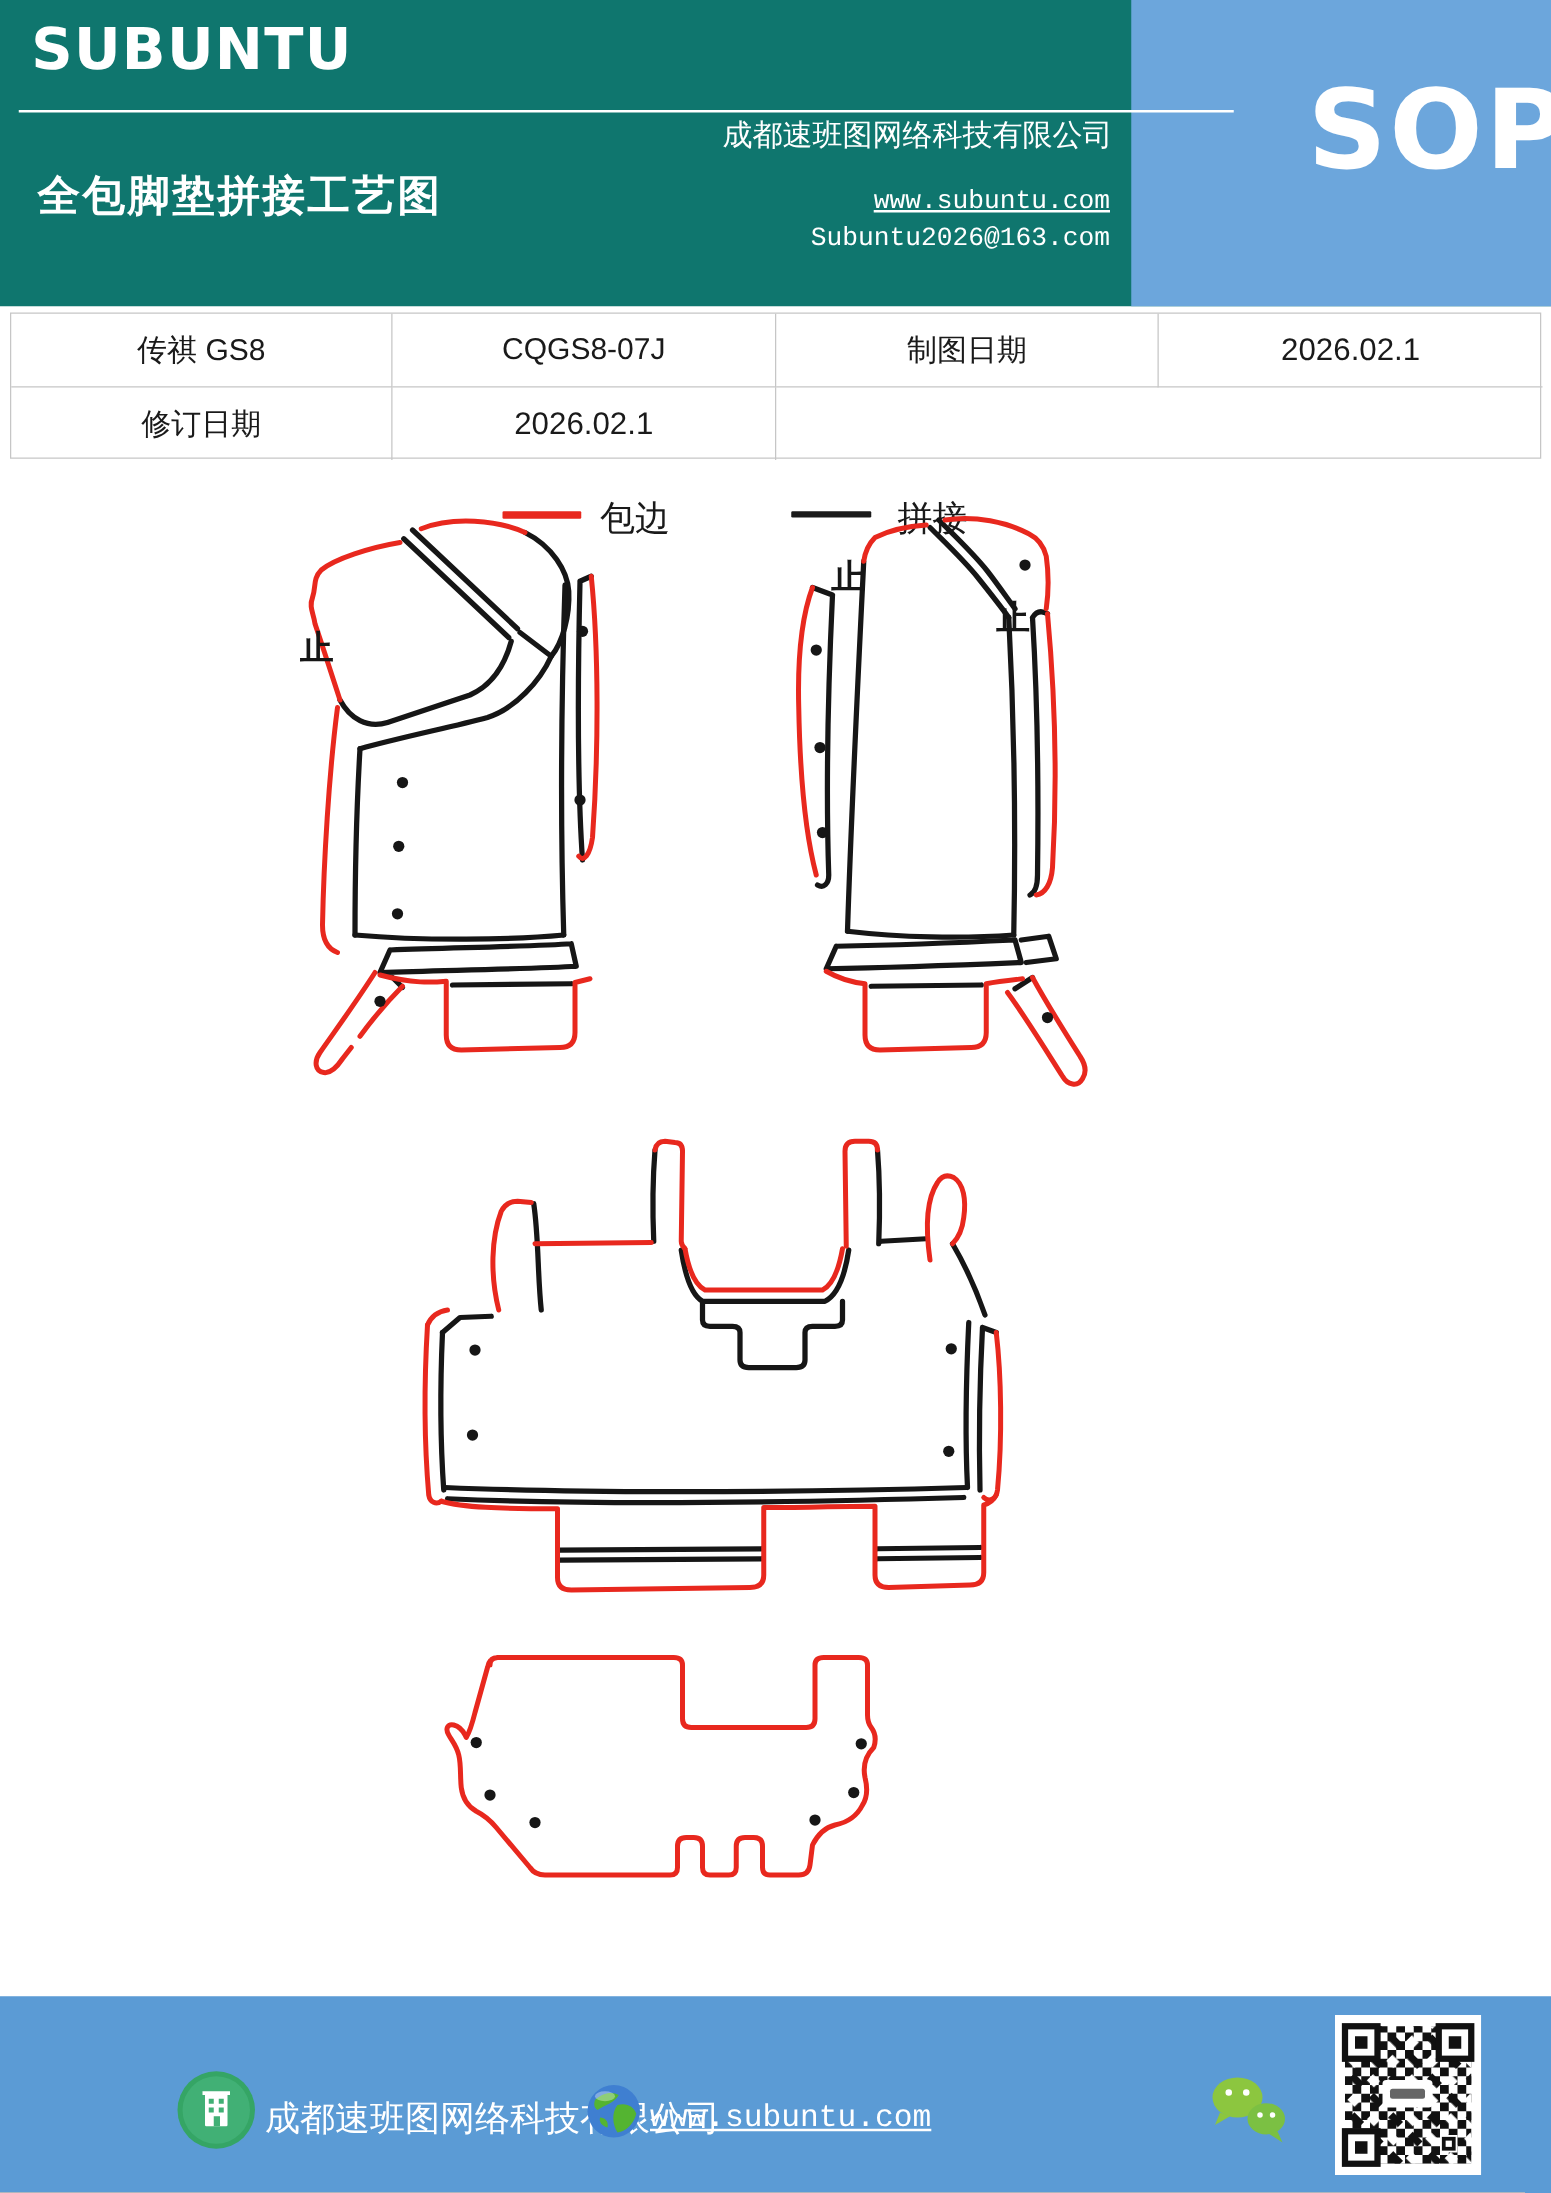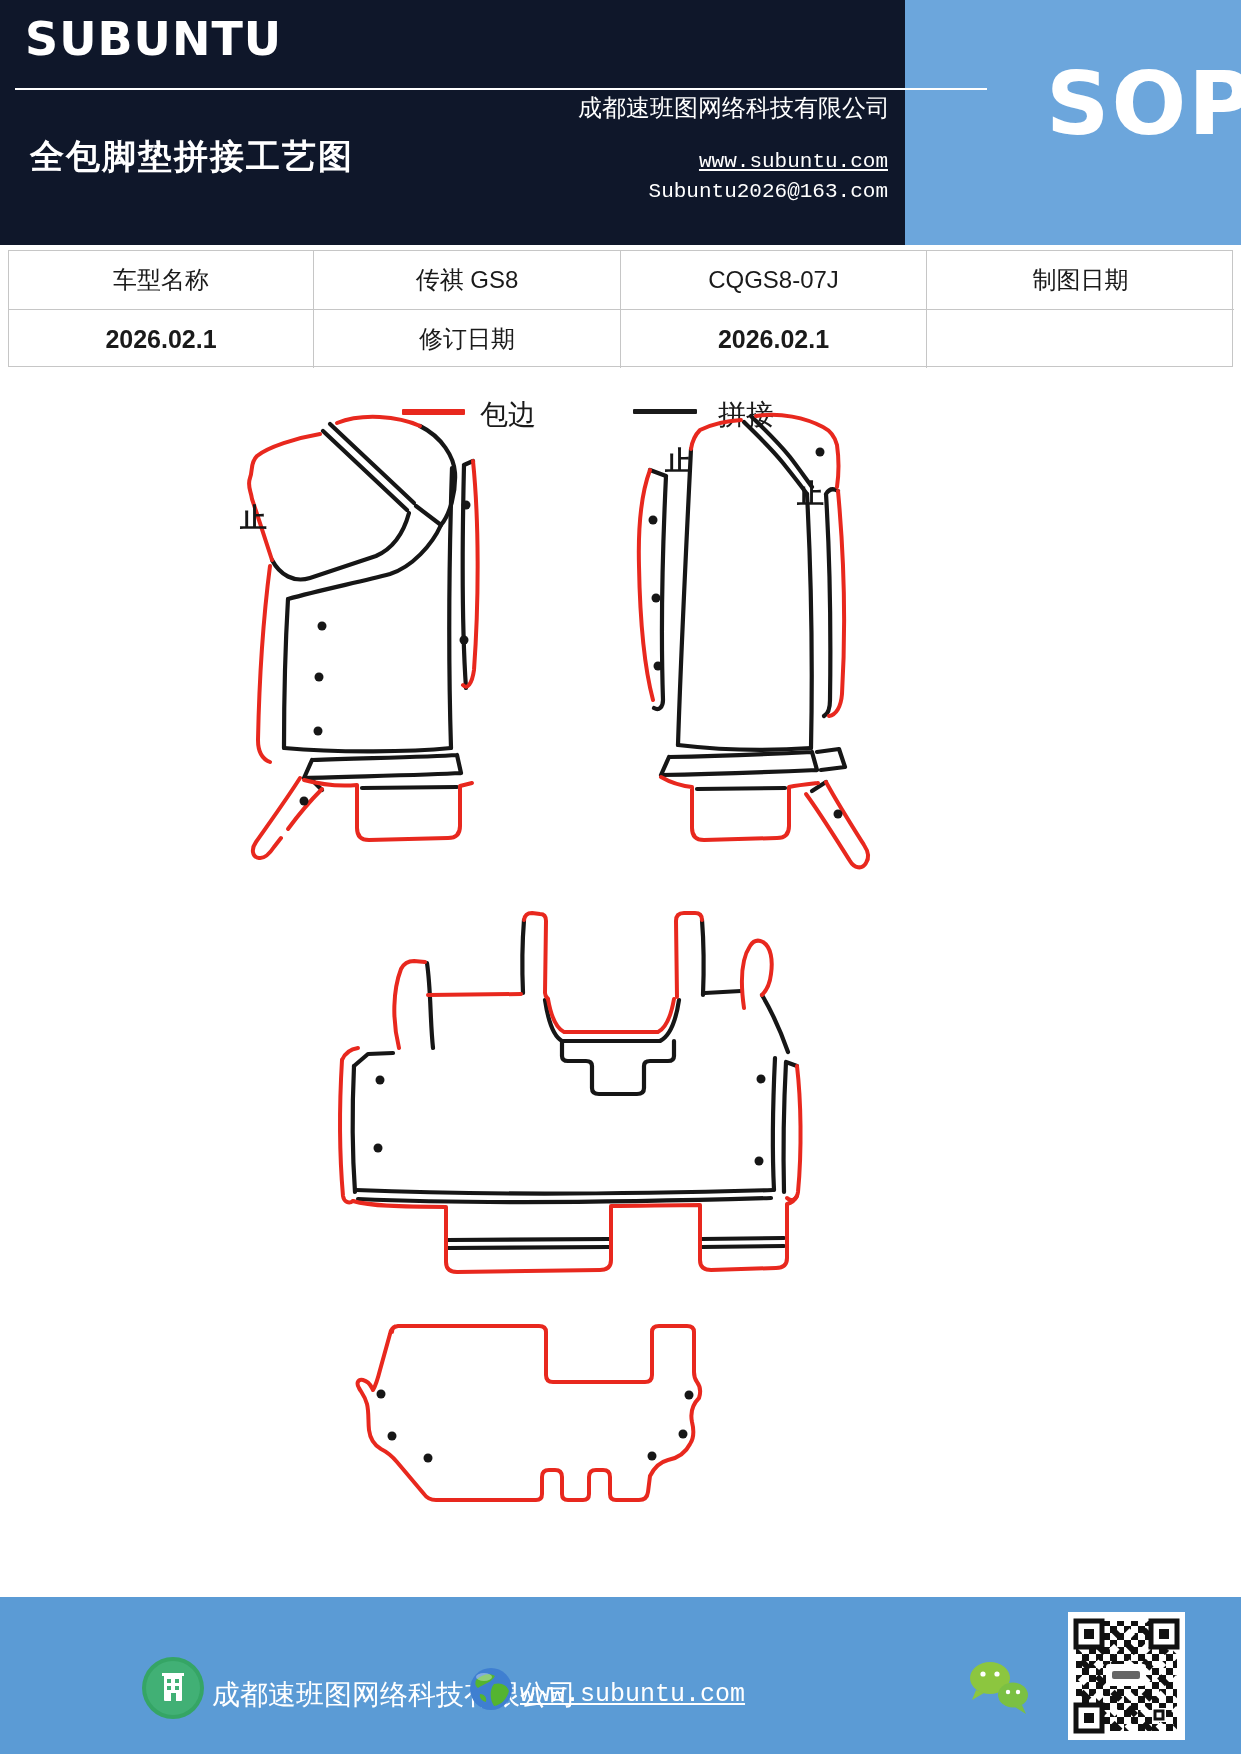--- a/index.html
+++ b/index.html
@@ -1,19 +1,19 @@
 <!DOCTYPE html>
 <html><head>
 <meta charset="utf-8">
 <style>
   html,body{margin:0;padding:0;background:#888;}
   .page{position:relative;width:1241px;height:1754px;margin:0 auto;background:#ffffff;
         font-family:"Liberation Sans",sans-serif;overflow:hidden;}
   
-  .header{position:absolute;top:0;left:0;width:1241px;height:245px;background:#0f172a;}
+  .header{position:absolute;top:0;left:0;width:1241px;height:245px;background:#0f766e;}
   .sop-panel{position:absolute;top:0;left:905px;width:336px;height:245px;background:#6ca6dc;}
   .brand{position:absolute;top:12px;left:25px;font-family:"DejaVu Sans",sans-serif;
          font-weight:900;font-size:46px;color:#fff;letter-spacing:1px;}
   .header-line{position:absolute;top:88px;left:15px;width:972px;height:2px;background:#fff;}
   .doc-title{position:absolute;top:134px;left:30px;font-family:"Liberation Serif",serif;
              font-weight:600;font-size:34px;color:#fff;letter-spacing:2px;}
   .header-company{position:absolute;top:92px;right:351px;font-size:24px;color:#fff;
                   font-family:"Liberation Serif",serif;}
   .header-site{position:absolute;top:150px;right:353px;font-size:21px;color:#fff;
                font-family:"Liberation Mono",monospace;text-decoration:underline;cursor:pointer;}
@@ -23,21 +23,21 @@
        font-weight:800;font-size:88px;color:#fff;letter-spacing:2px;}
   
   .info-table{position:absolute;top:250px;left:8px;width:1225px;height:117px;
               display:grid;grid-template-columns:305px 307px 306px 307px;
               grid-template-rows:59px 58px;border:1px solid #c6c6c6;box-sizing:border-box;}
   .info-table .cell{border-right:1px solid #c6c6c6;border-bottom:1px solid #c6c6c6;
               display:flex;align-items:center;justify-content:center;
               font-size:24px;color:#1a1a1a;}
   .info-table .cell:nth-child(4n){border-right:none;}
   .info-table .cell:nth-child(n+5){border-bottom:none;}
-  .cell.v-bold{font-weight:bold;font-size:25px;}
+  .cell.v-bold{font-weight:normal;font-size:25px;}
   .cell.v-code{font-size:24px;}
   
   .legend{position:absolute;top:396px;left:0;width:1009px;height:40px;}
   .legend-swatch{position:absolute;height:6px;border-radius:1px;}
   .legend-label{position:absolute;top:0;font-size:28px;color:#1a1a1a;
                 font-family:"Liberation Serif",serif;}
   
   .diagram-svg{position:absolute;top:0;left:0;width:1241px;height:1754px;}
   .diagram-svg path{fill:none;stroke-linecap:round;stroke-linejoin:round;}
   .splice{stroke:#161616;stroke-width:4.2px;}
@@ -62,21 +62,20 @@
     <div class="brand">SUBUNTU</div>
     <div class="header-line"></div>
     <div class="doc-title">全包脚垫拼接工艺图</div>
     <div class="header-company">成都速班图网络科技有限公司</div>
     <div class="header-site">www.subuntu.com</div>
     <div class="header-email">Subuntu2026@163.com</div>
     <div class="sop">SOP</div>
   </div>
 
   <div class="info-table">
-    <div class="cell">车型名称</div>
     <div class="cell">传祺 GS8</div>
     <div class="cell v-code">CQGS8-07J</div>
     <div class="cell">制图日期</div>
     <div class="cell v-bold">2026.02.1</div>
     <div class="cell">修订日期</div>
     <div class="cell v-bold">2026.02.1</div>
   </div>
 
   <div class="legend">
     <div class="legend-swatch" style="left:402px;top:13px;width:63px;background:#e8281e;"></div>

